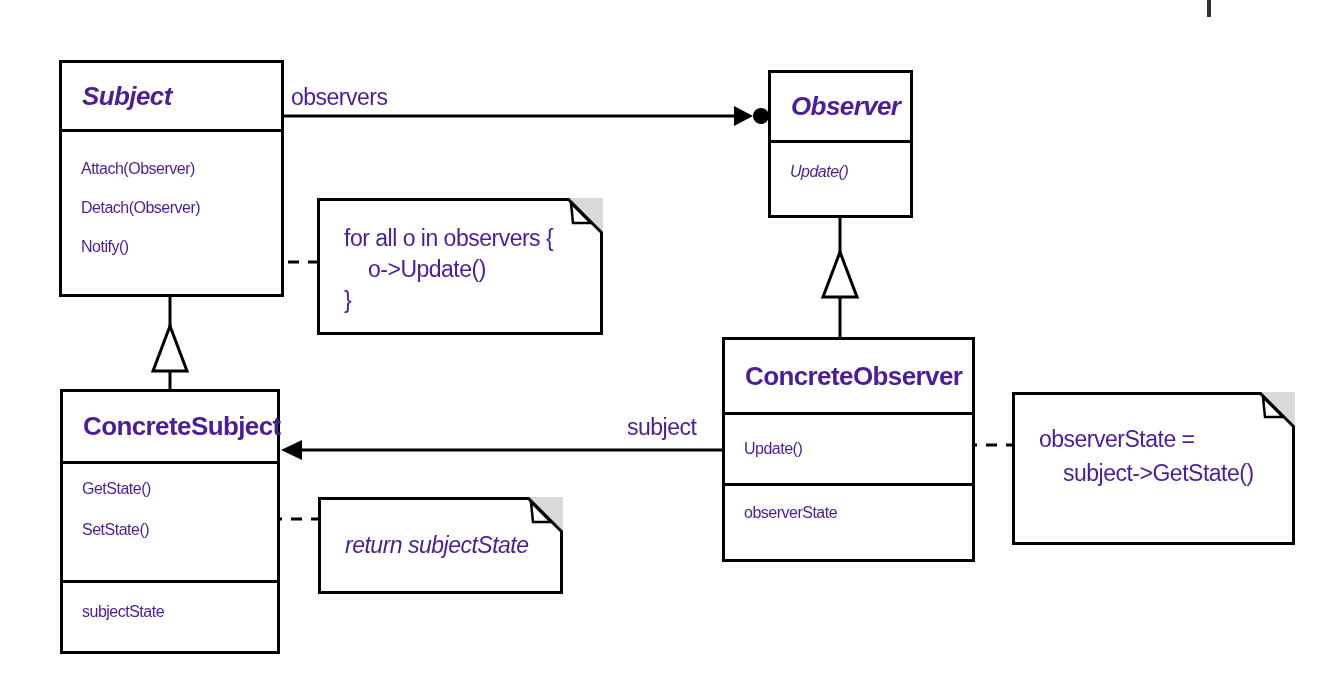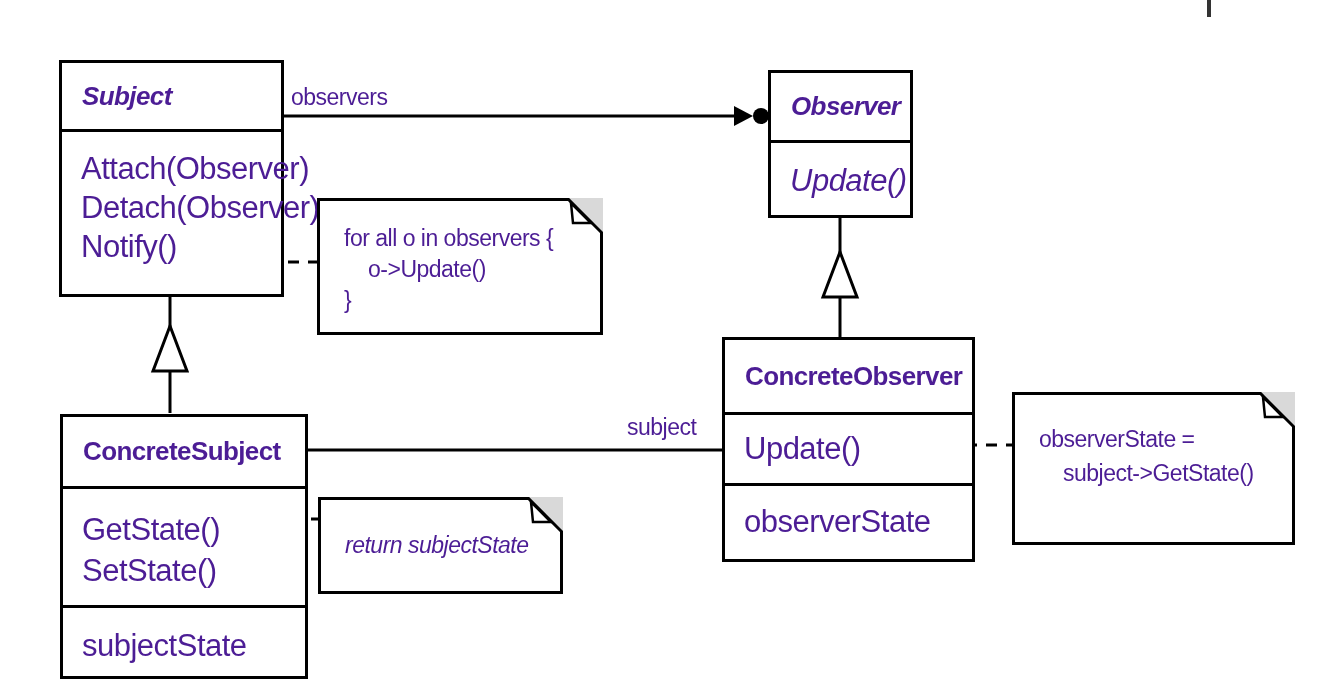--- a/index.html
+++ b/index.html
@@ -6,21 +6,21 @@
   #canvas{
     position:relative;width:1336px;height:697px;background:#ffffff;
     font-family:"Liberation Sans",sans-serif;color:#4c1d95;overflow:hidden;
   }
   .uml-class{position:absolute;background:#fff;border:3px solid #000;box-sizing:border-box;}
   .uml-title{
     border-bottom:3px solid #000;display:flex;align-items:center;
     padding-left:20px;font-weight:bold;font-size:26px;letter-spacing:-0.6px;box-sizing:border-box;
   }
   .uml-title.abstract{font-style:italic;}
-  .uml-section{box-sizing:border-box;font-size:31px;letter-spacing:-0.5px;}
+  .uml-section{box-sizing:border-box;font-size:16px;letter-spacing:-0.5px;}
   .uml-section.bordered{border-bottom:3px solid #000;}
   .member-line{display:block;}
   .italic{font-style:italic;}
   .uml-note{
     position:absolute;background:#fff;border:3px solid #000;box-sizing:border-box;
     font-size:23px;letter-spacing:-0.5px;
   }
   .note-line{display:block;}
   .note-indent{padding-left:24px;}
   .dogear{position:absolute;top:-3px;right:-3px;width:42px;height:42px;}
@@ -74,25 +74,25 @@
 
   <div class="uml-class" style="left:768px;top:70px;width:145px;height:148px;">
     <div class="uml-title abstract" style="height:70px;">
       <span>Observer</span>
     </div>
     <div class="uml-section italic" style="padding:20px 0 0 19px;">
       <span class="member-line">Update()</span>
     </div>
   </div>
 
-  <div class="uml-class" style="left:60px;top:414px;width:248px;height:265px;">
+  <div class="uml-class" style="left:60px;top:389px;width:220px;height:265px;">
     <div class="uml-title" style="height:72px;">
       <span>ConcreteSubject</span>
     </div>
-    <div class="uml-section bordered" style="height:119px;padding:20px 0 0 19px;line-height:41px;">
+    <div class="uml-section bordered" style="height:119px;padding:4px 0 0 19px;line-height:41px;">
       <span class="member-line">GetState()</span>
       <span class="member-line">SetState()</span>
     </div>
     <div class="uml-section" style="padding:20px 0 0 19px;">
       <span class="member-line">subjectState</span>
     </div>
   </div>
 
   <div class="uml-class" style="left:722px;top:337px;width:253px;height:225px;">
     <div class="uml-title" style="height:75px;">

